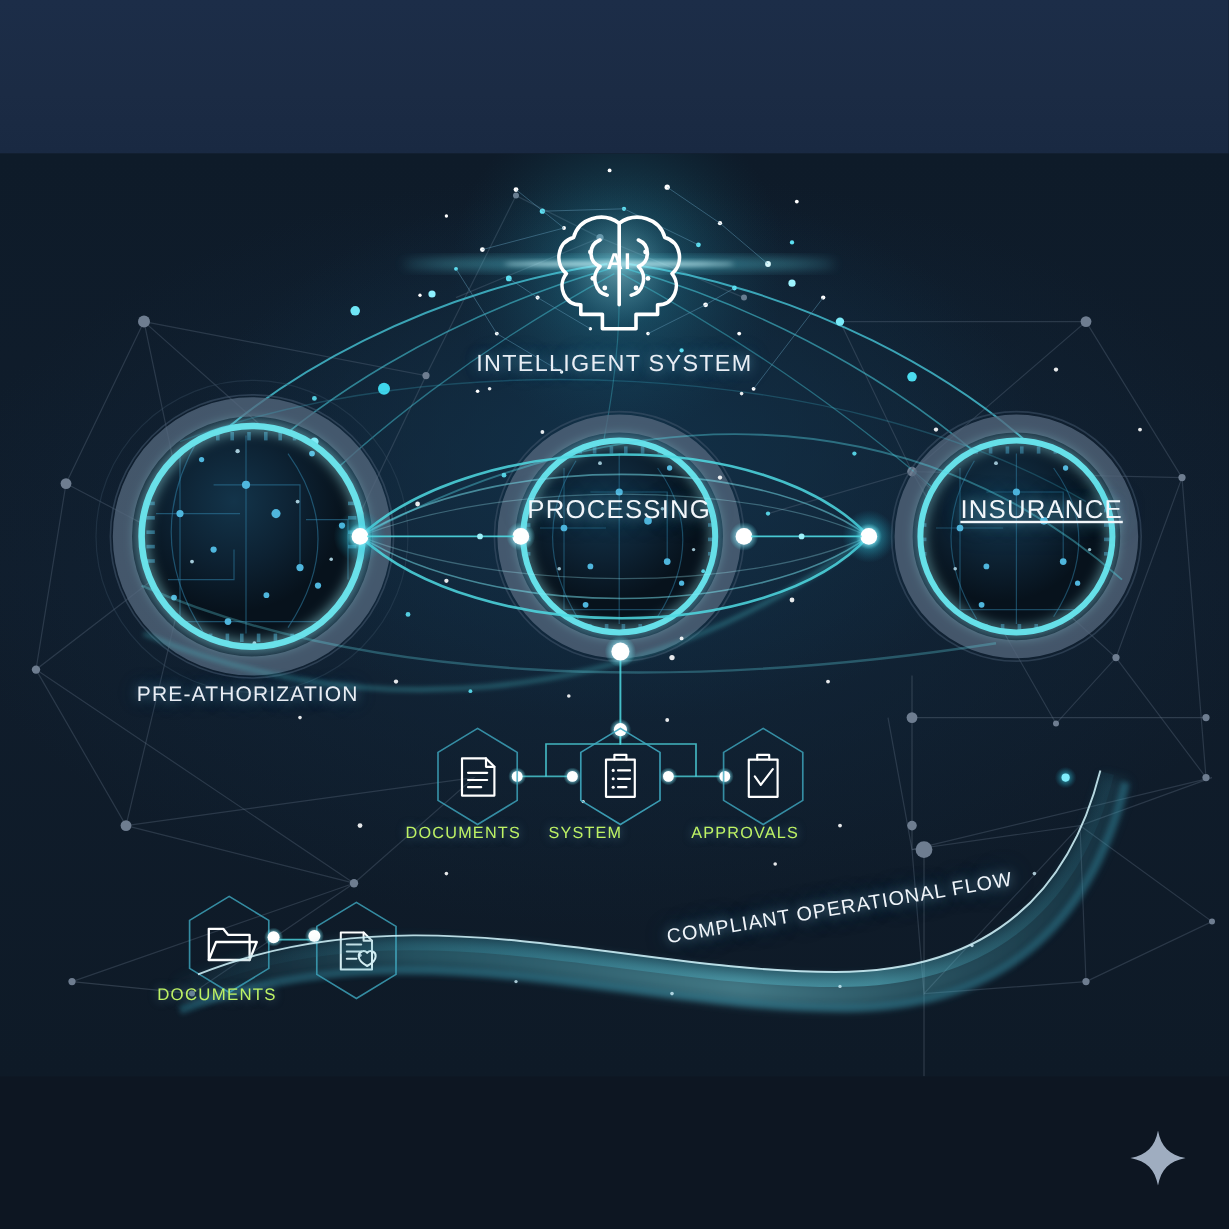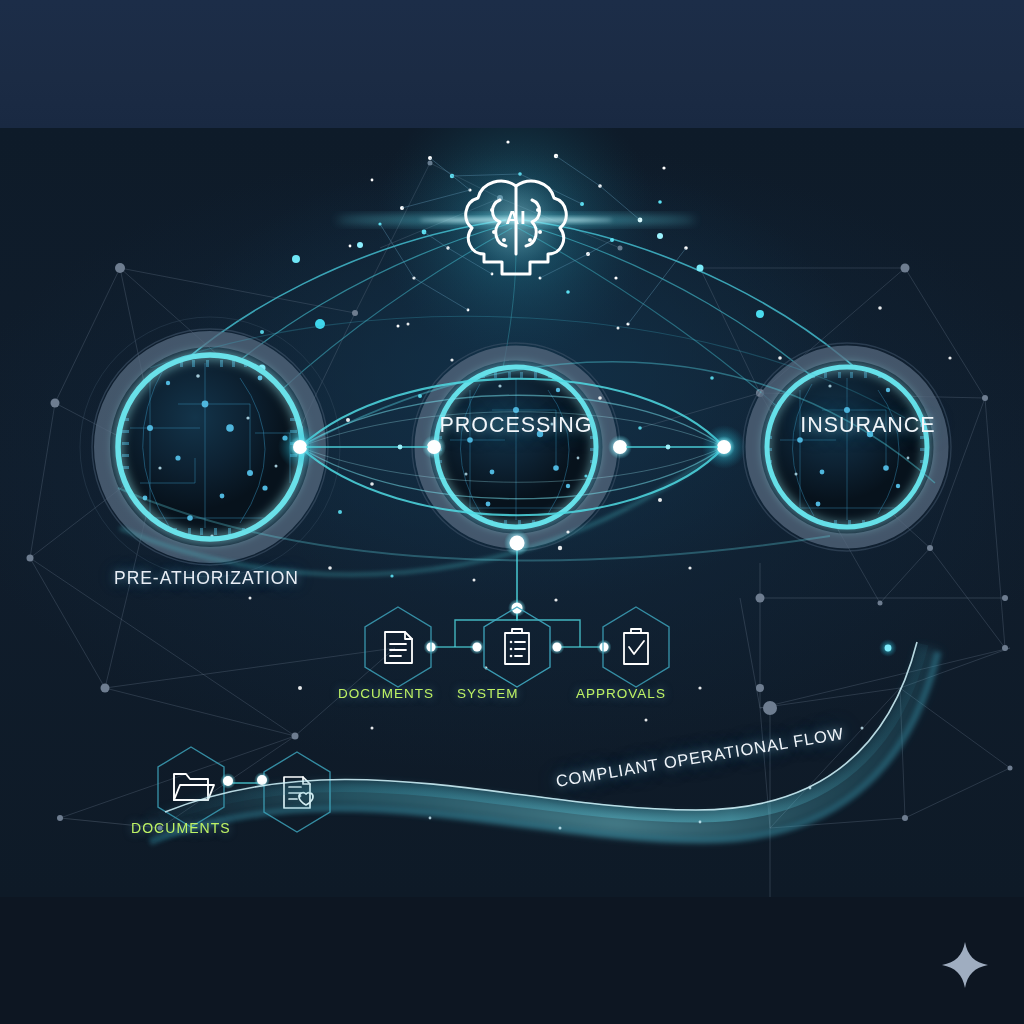--- a/index.html
+++ b/index.html
@@ -22,21 +22,21 @@
   .lbl{position:absolute;color:#e9eef5;letter-spacing:.055em;
        text-shadow:0 0 9px rgba(120,200,235,.55),0 0 22px rgba(70,160,200,.3);
        white-space:nowrap;pointer-events:none;}
   #lbl-intelligent{left:0;right:0;top:292px;text-align:center;font-size:19.5px;}
   #lbl-pre{left:114px;top:568px;font-size:17.5px;}
   #node-center-text{position:absolute;left:386px;top:412px;width:260px;text-align:center;
        font-size:21.5px;line-height:1.22;color:#f2f6fa;letter-spacing:.045em;
        text-shadow:0 0 10px rgba(140,215,240,.6),0 0 26px rgba(70,170,210,.35);}
   #node-right-text{position:absolute;left:718px;top:412px;width:300px;text-align:center;
        font-size:21.5px;line-height:1.22;color:#f2f6fa;letter-spacing:.045em;
-       text-shadow:0 0 10px rgba(140,215,240,.6),0 0 26px rgba(70,170,210,.35);}
+       text-shadow:0 0 10px rgba(140,215,240,.6),0 0 26px rgba(70,170,210,.35);text-decoration:underline;}
   .hexlbl{position:absolute;font-size:13.5px;color:#bef264;letter-spacing:.075em;
           text-shadow:0 0 8px rgba(120,195,230,.5);white-space:nowrap;text-align:left;}
   #flow-label{position:absolute;left:556px;top:772px;font-size:16.5px;color:#f0f5fa;
           letter-spacing:.055em;white-space:nowrap;
           transform:rotate(-9.5deg);transform-origin:left center;
           text-shadow:0 0 10px rgba(150,215,240,.65),0 0 24px rgba(60,150,195,.4);}
   #sparkle{position:absolute;left:940px;top:940px;width:50px;height:50px;}
 </style>
 </head>
 <body>
@@ -601,20 +601,21 @@
       <circle cx="54" cy="40" r="2"></circle>
         <circle cx="56" cy="62" r="2"></circle>
       <circle cx="66" cy="70" r="2"></circle>
         <circle cx="100" cy="40" r="2"></circle>
       <circle cx="102" cy="62" r="2"></circle>
         <circle cx="92" cy="70" r="2"></circle>
     </g>
     <text x="78" y="54" text-anchor="middle" fill="#ffffff" font-family="Liberation Sans, sans-serif" font-size="19" font-weight="bold" letter-spacing="1">AI</text>
   </svg>
 
+  <div class="lbl" id="lbl-intelligent">INTELLIGENT SYSTEM</div>
 
   <div class="lbl" id="lbl-pre">PRE-ATHORIZATION</div>
 
   <div id="node-center-text">
     <div>PROCESSING</div>
   </div>
 
   <div id="node-right-text">
     <div>INSURANCE</div>
   </div>

